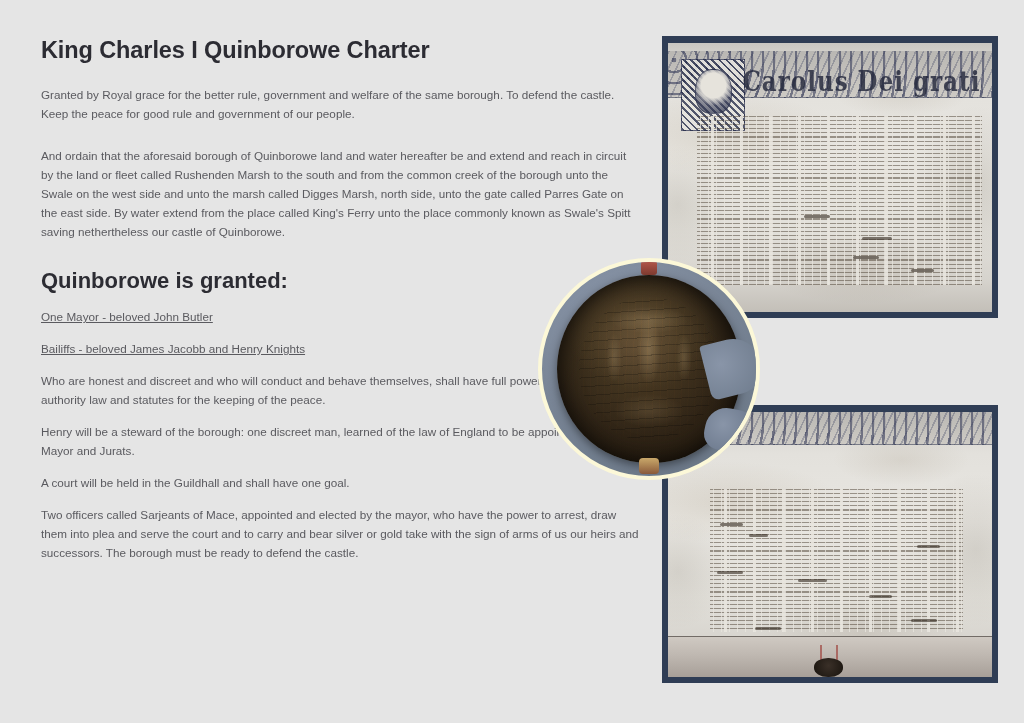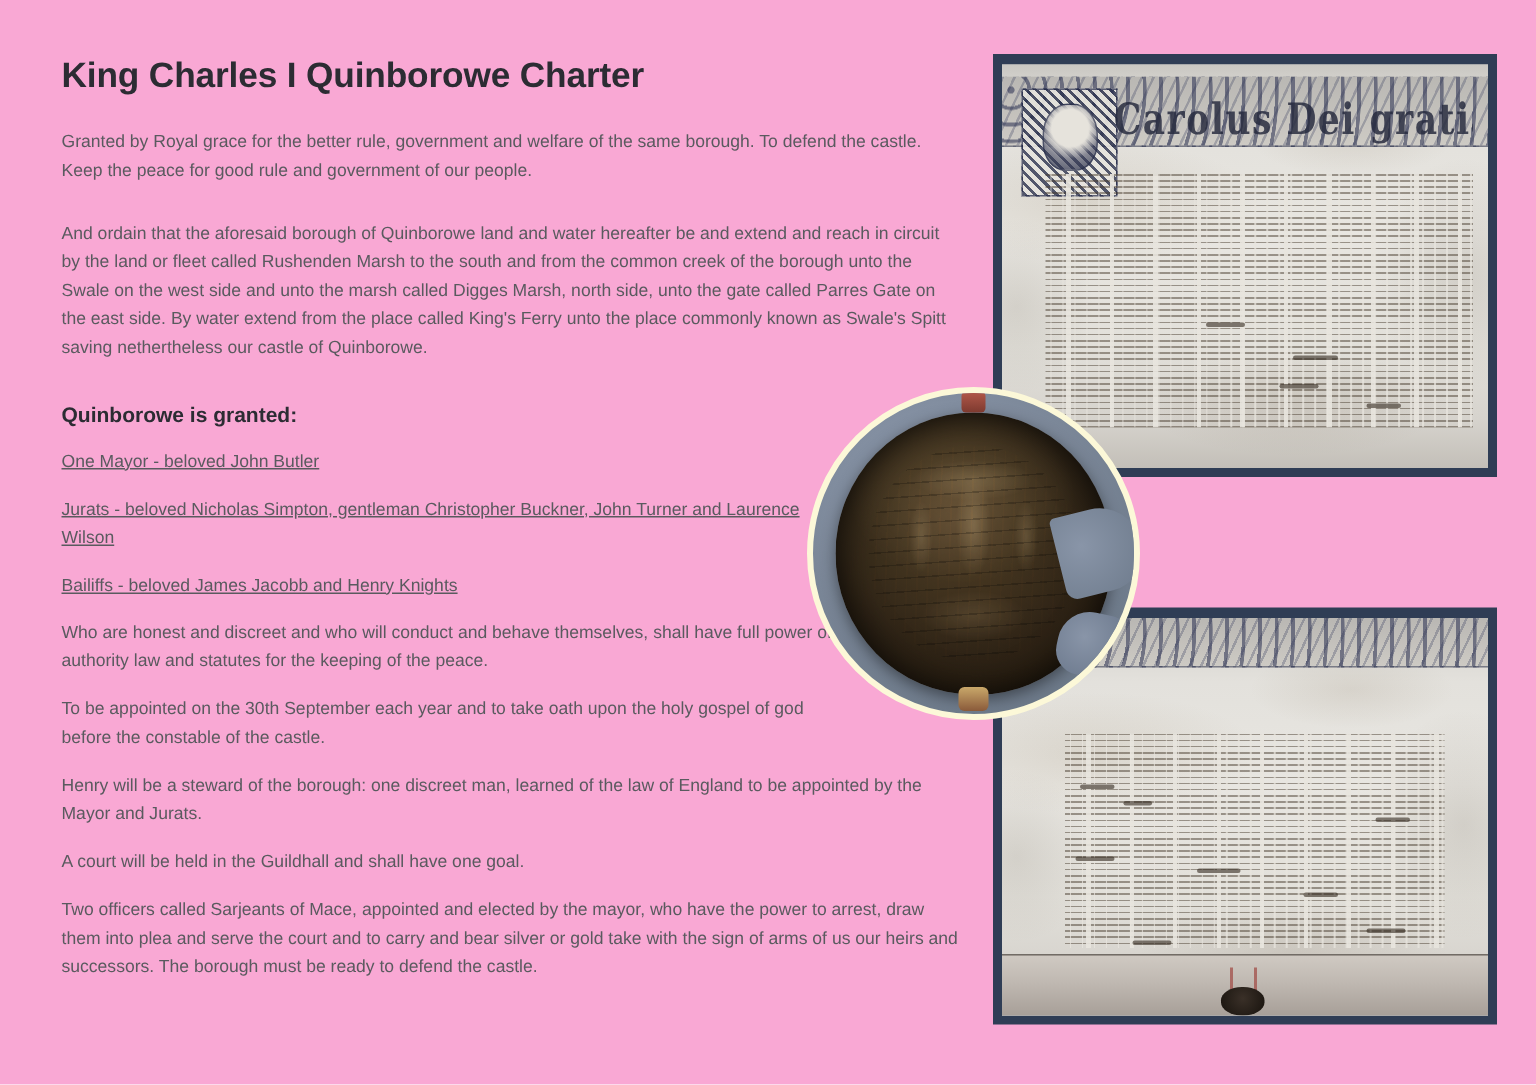--- a/index.html
+++ b/index.html
@@ -12,21 +12,21 @@
     height: 723px;
     overflow: hidden;
     background: #ffffff;
     font-family: "Liberation Sans", sans-serif;
   }
 
   #page {
     position: relative;
     width: 1024px;
     height: 723px;
-    background: #f9a8d4;
+    background: #e5e5e5;
     box-sizing: border-box;
     overflow: hidden;
   }
 
   
   #text-column {
     position: absolute;
     left: 41px;
     top: 36px;
     width: 600px;
@@ -46,21 +46,21 @@
     line-height: 1.62;
     color: #5a5a5f;
     margin: 0 0 16px 0;
     letter-spacing: 0.01px;
   }
 
   .para.tight { margin-bottom: 13px; }
   .para.gap   { margin-bottom: 23px; }
 
   #section-heading {
-    font-size: 14px;
+    font-size: 22px;
     font-weight: bold;
     color: #2c2c33;
     margin: 26px 0 14px 0;
     line-height: 1.2;
   }
 
   
   .narrow { width: 500px; text-decoration: underline; }
   .narrow-b { width: 527px; }
 
@@ -345,27 +345,25 @@
 
     <p class="para gap">Granted by Royal grace for the better rule, government and welfare of the same borough.  To defend the castle.  Keep the peace for good rule and government of our people.</p>
 
 
     <p class="para">And ordain that the aforesaid borough of Quinborowe  land and water hereafter be and extend and reach in circuit by the land or fleet called Rushenden Marsh to the south and from the common creek of the borough unto the Swale on the west side and unto the marsh called Digges Marsh, north side, unto the gate called Parres Gate on the east side.  By water extend from the place called King's Ferry unto the place commonly known as Swale's Spitt saving nethertheless our castle of Quinborowe.</p>
 
     <h2 id="section-heading">Quinborowe is granted:</h2>
 
     <p class="para tight narrow">One Mayor - beloved John Butler</p>
 
-    <p class="para tight narrow">Jurats - beloved Nicholas Simpton, gentleman Christopher Buckner, John Turner and Laurence Wilson</p>
 
     <p class="para tight narrow">Bailiffs - beloved James Jacobb and Henry Knights</p>
 
     <p class="para tight narrow-b">Who are honest and discreet and who will conduct and behave themselves, shall have full power of authority law and statutes for the keeping of the peace.</p>
 
-    <p class="para tight narrow-b">To be appointed on the 30th September each year and to take oath upon the holy gospel of god before the constable of the castle.</p>
 
     <p class="para tight">Henry will be a steward of the borough: one discreet man, learned of the law of England to be appointed by the Mayor and Jurats.</p>
 
     <p class="para tight">A court will be held in the Guildhall and shall have one goal.</p>
 
     <p class="para tight">Two officers called Sarjeants of Mace, appointed and elected by the mayor, who have the power to arrest, draw them into plea and serve the court and to carry and bear silver or gold take with the sign of arms of us our heirs and successors.  The borough must be ready to defend the castle.</p>
 
   </div>
 
   <div class="doc-photo" id="charter-photo-top">

